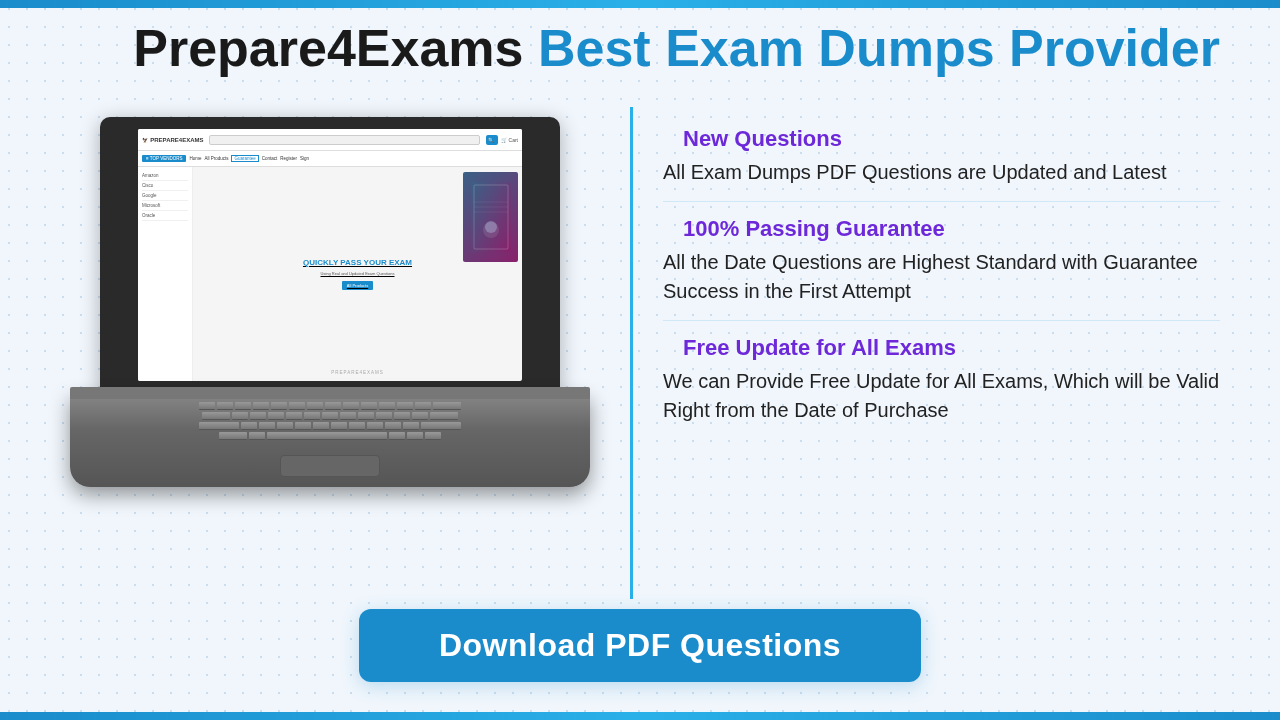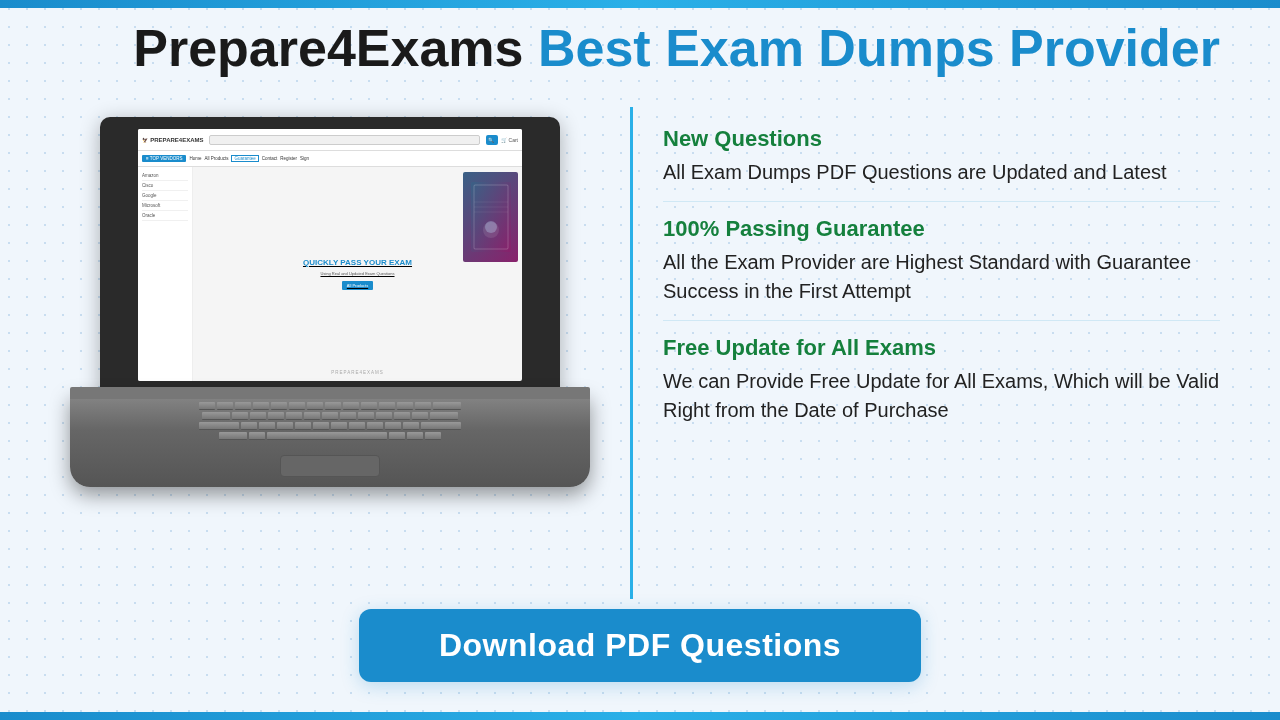--- a/index.html
+++ b/index.html
@@ -123,22 +123,23 @@
       border-bottom: 1px solid #d0e8f5;
     }
 
     .feature-item:last-child {
       border-bottom: none;
     }
 
     .feature-title {
       font-size: 22px;
       font-weight: 700;
-      color: #15803d;
+      color: #6d28d9;
       margin-bottom: 6px;
+      margin-left: 20px;
     }
 
     .feature-desc {
       font-size: 20px;
       color: #222;
       line-height: 1.45;
     }
 
     
     .download-btn-wrapper {
@@ -589,21 +590,21 @@
 
       <div class="features-section">
 
         <div class="feature-item">
           <div class="feature-title">New Questions</div>
           <div class="feature-desc">All Exam Dumps PDF Questions are Updated and Latest</div>
         </div>
 
         <div class="feature-item">
           <div class="feature-title">100% Passing Guarantee</div>
-          <div class="feature-desc">All the Exam Provider are Highest Standard with Guarantee Success in the First Attempt</div>
+          <div class="feature-desc">All the Date Questions are Highest Standard with Guarantee Success in the First Attempt</div>
         </div>
 
         <div class="feature-item">
           <div class="feature-title">Free Update for All Exams</div>
           <div class="feature-desc">We can Provide Free Update for All Exams, Which will be Valid Right from the Date of Purchase</div>
         </div>
 
 
       </div>
     </div>

